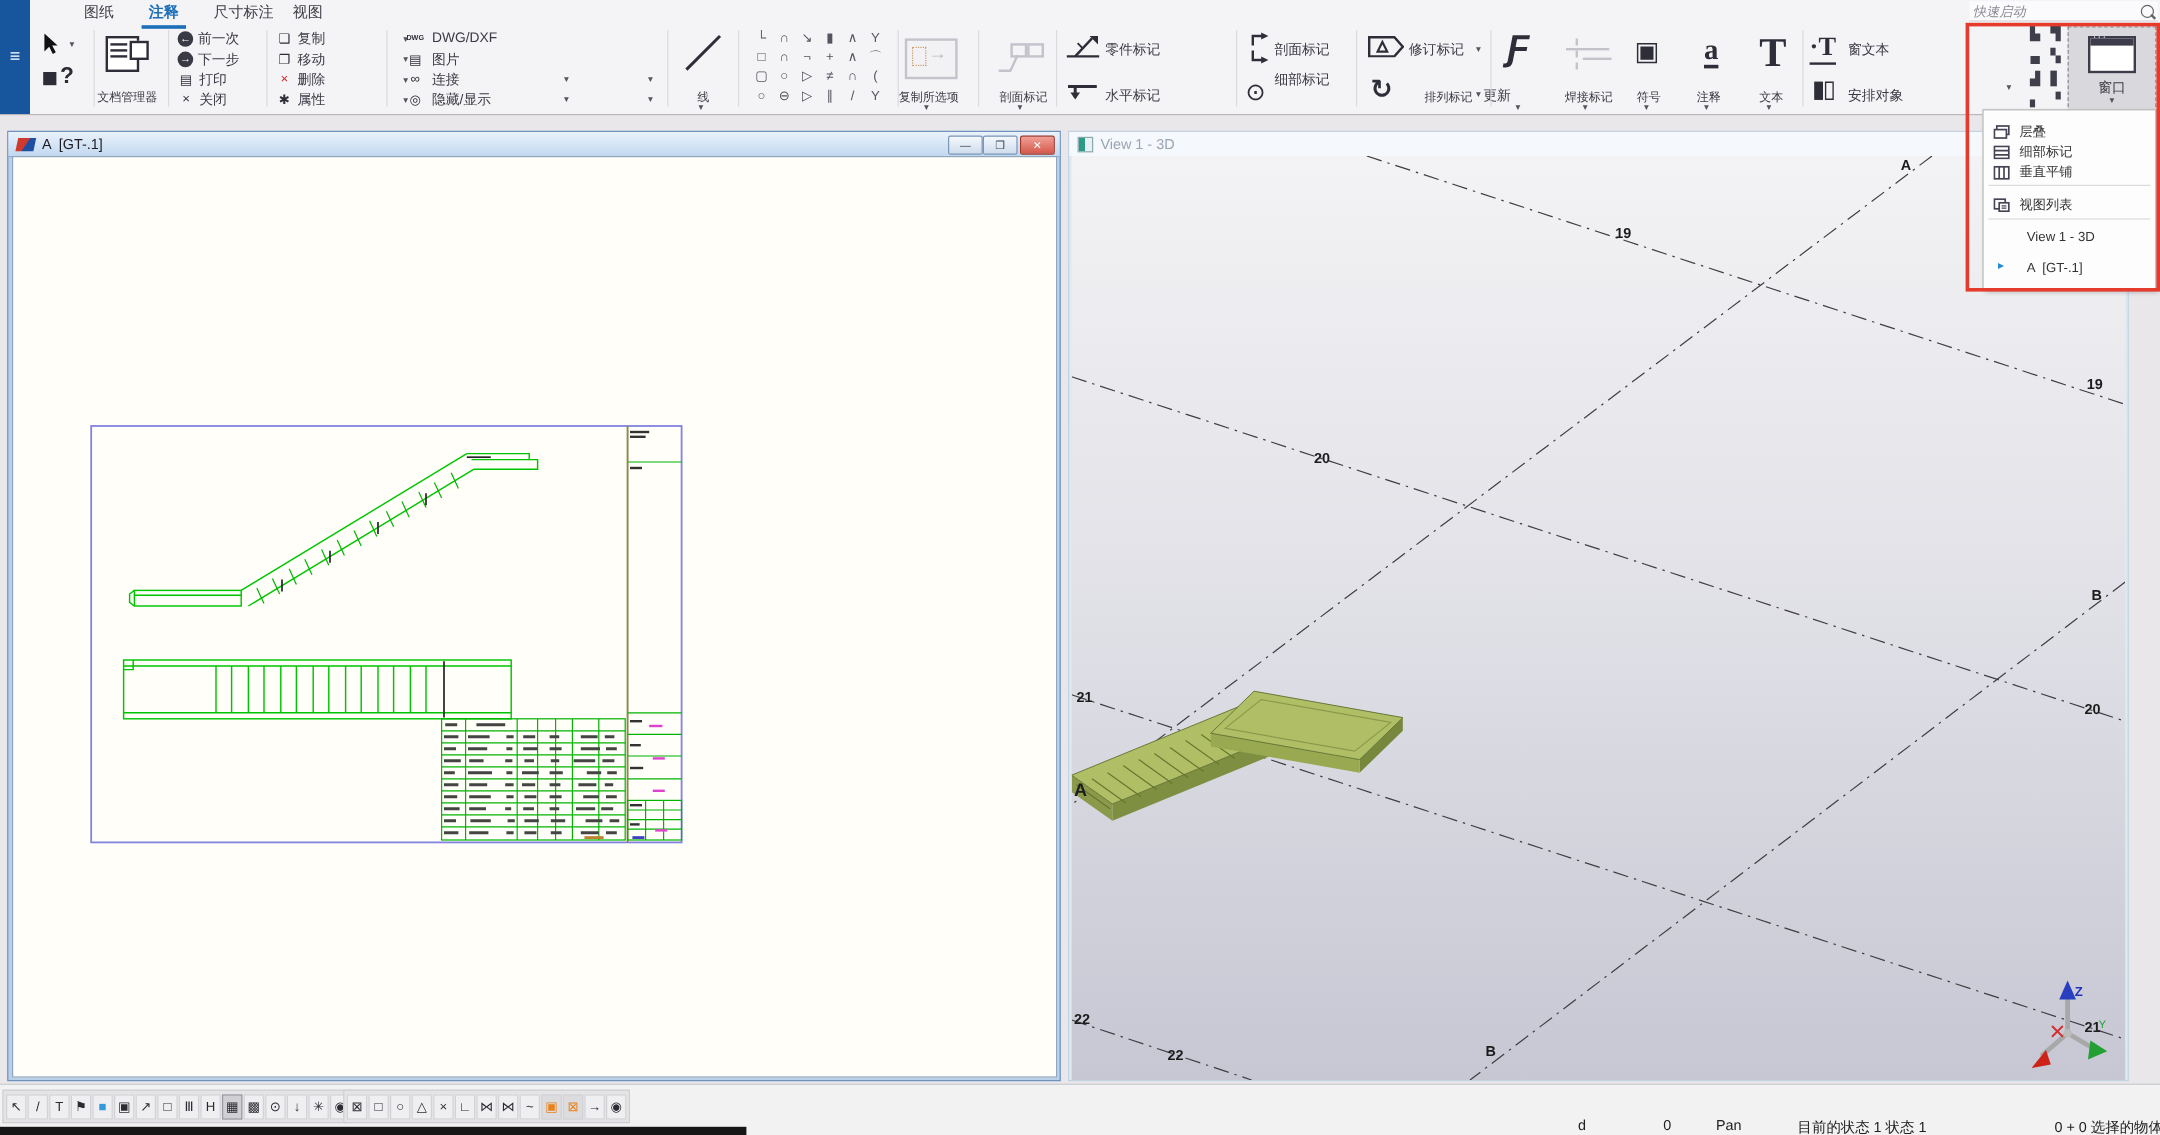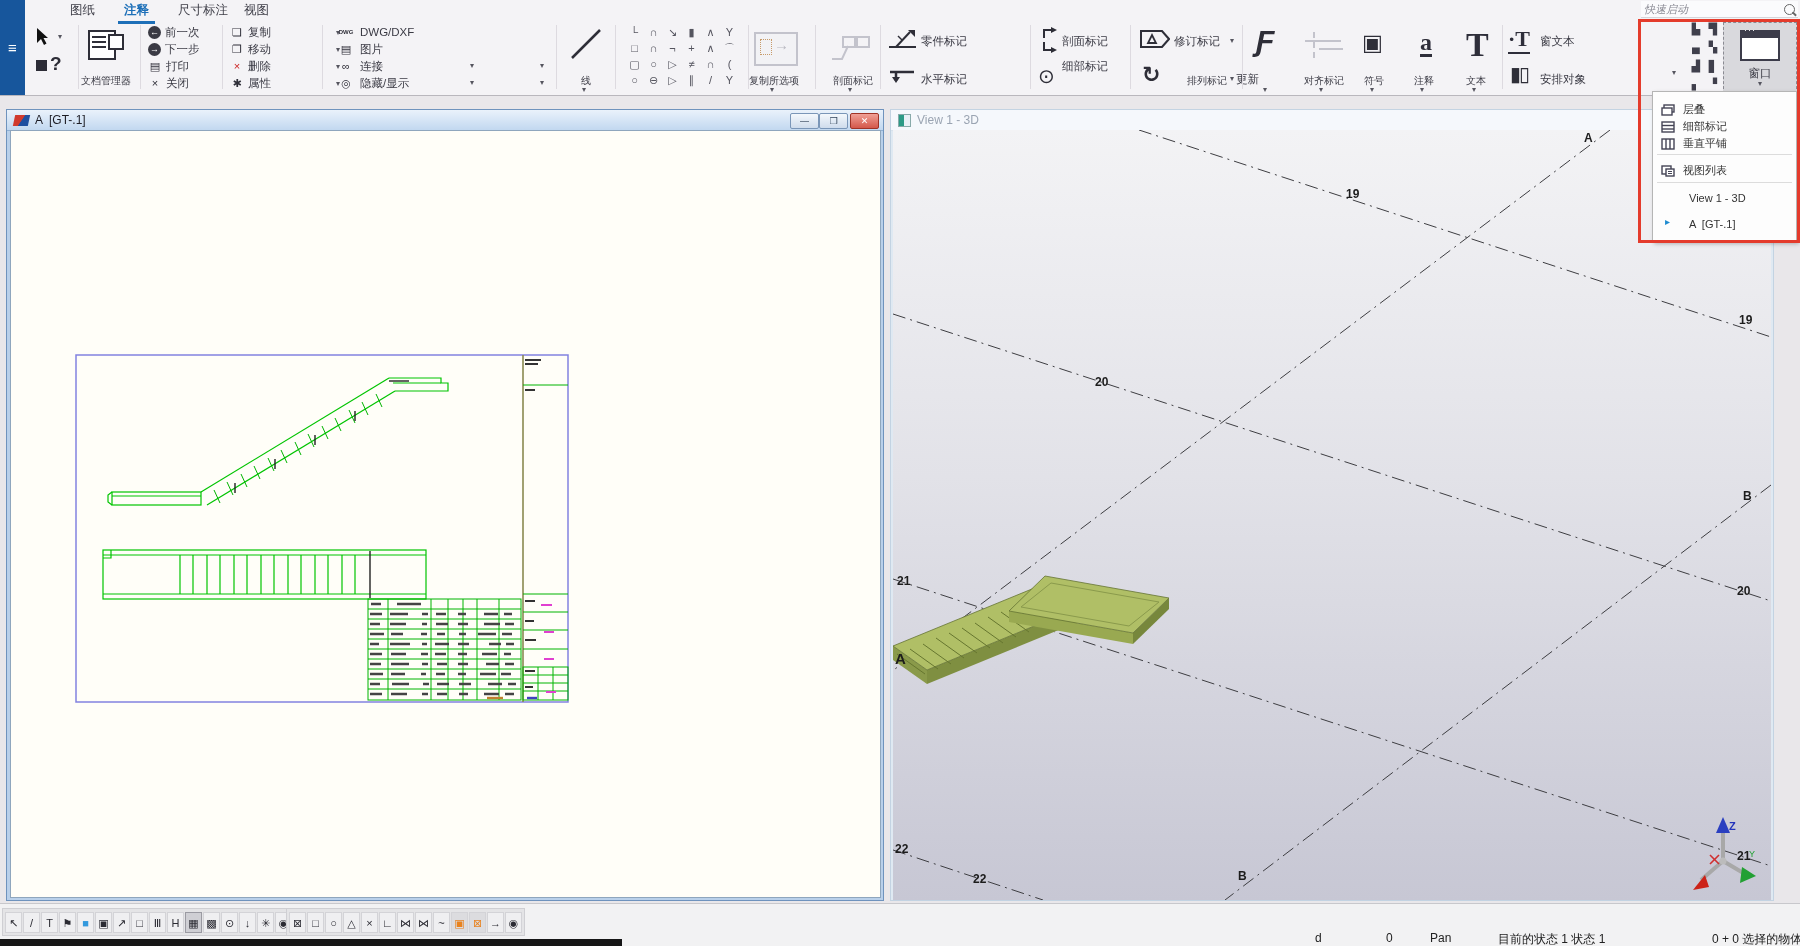--- a/index.html
+++ b/index.html
@@ -286,21 +286,21 @@
 
   <span class="abs" style="left:1256px;top:24px;font-size:30px;font-style:italic;font-weight:bold;color:#2e2e38">Ƒ</span>
   <div class="glabel" style="left:1179px;top:74px;width:56px">排列标记</div>
   <span class="dda" style="left:1263px;top:85px">▾</span>
 
   <span class="abs" style="left:1305px;top:32px;width:40px;height:28px">
     <span class="abs" style="left:8px;top:0;width:2px;height:26px;border-left:2px dashed #c3c3cc"></span>
     <span class="abs" style="left:0px;top:8px;width:36px;height:2px;background:#c3c3cc"></span>
     <span class="abs" style="left:14px;top:16px;width:24px;height:2px;background:#c3c3cc"></span>
   </span>
-  <div class="glabel" style="left:1296px;top:74px;width:56px">对齐标记</div>
+  <div class="glabel" style="left:1296px;top:74px;width:56px">焊接标记</div>
   <span class="dda" style="left:1319px;top:85px">▾</span>
 
   <span class="abs" style="left:1362px;top:30px;font-size:22px;color:#2e2e38">▣</span>
   <div class="glabel" style="left:1354px;top:74px;width:40px">符号</div>
   <span class="dda" style="left:1370px;top:85px">▾</span>
 
   <span class="abs bigT" style="left:1420px;top:30px;font-size:24px;border-bottom:3px solid #2e2e3a;line-height:24px">a</span>
   <div class="glabel" style="left:1404px;top:74px;width:40px">注释</div>
   <span class="dda" style="left:1420px;top:85px">▾</span>
 

